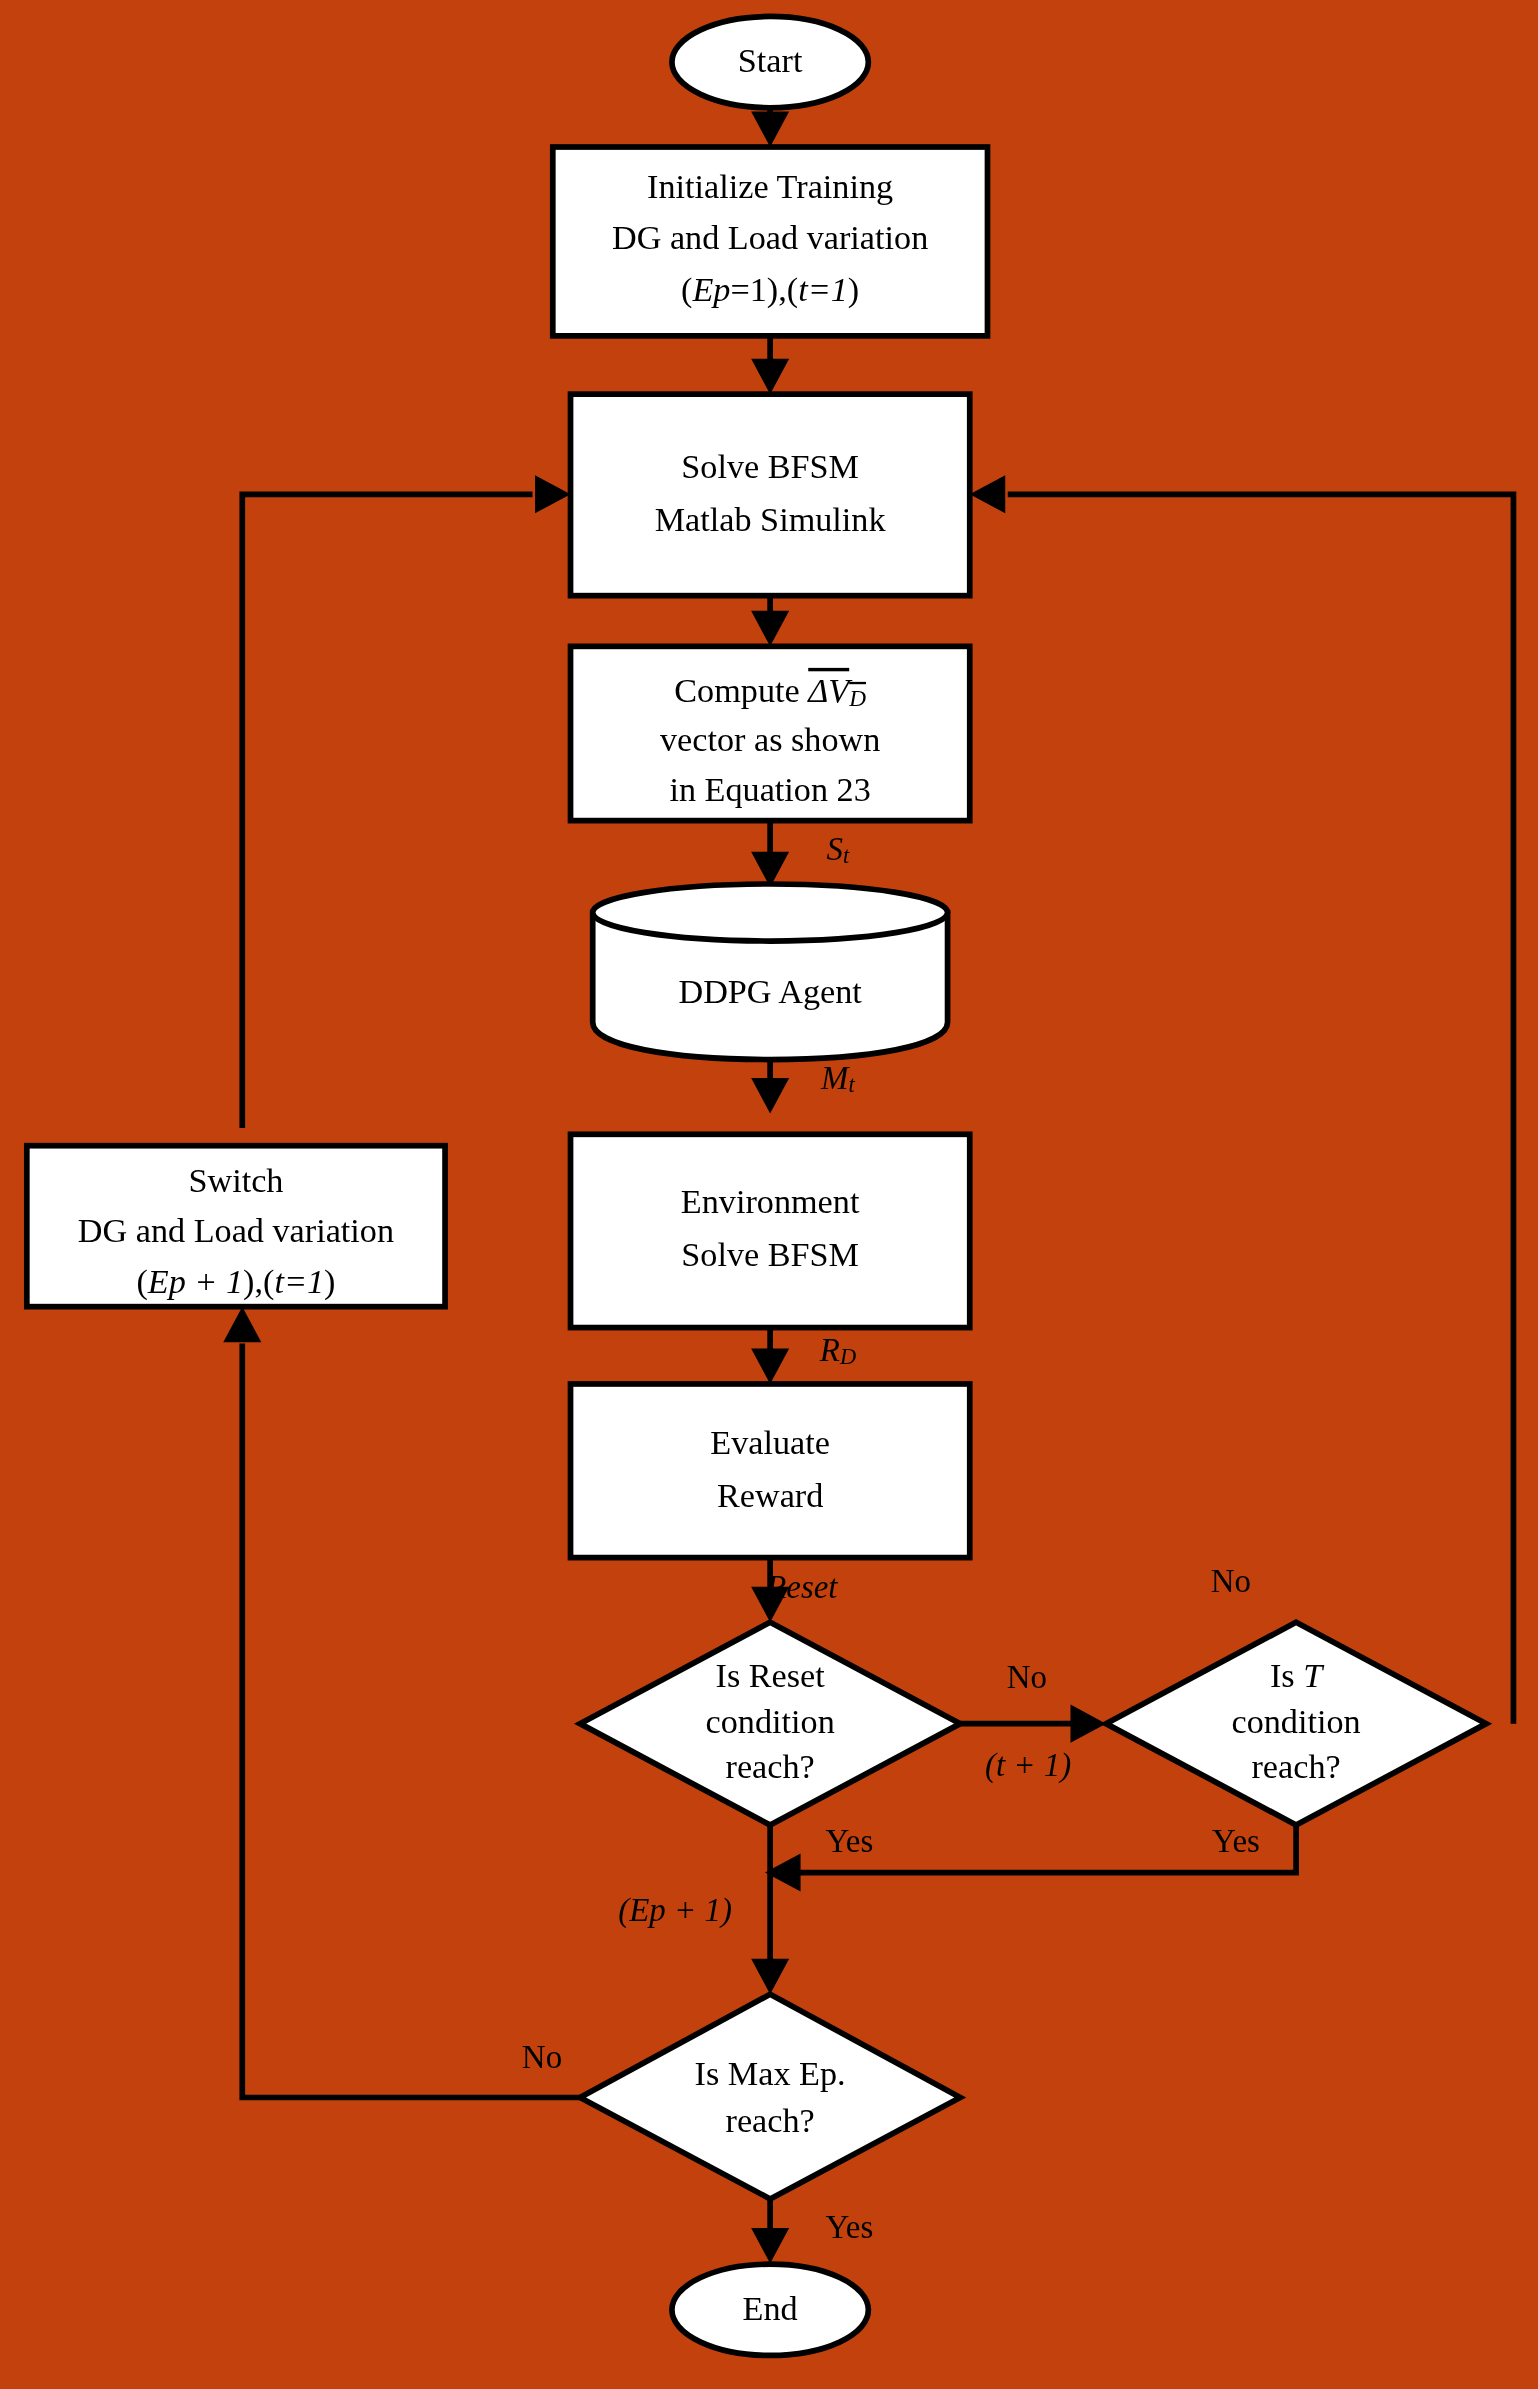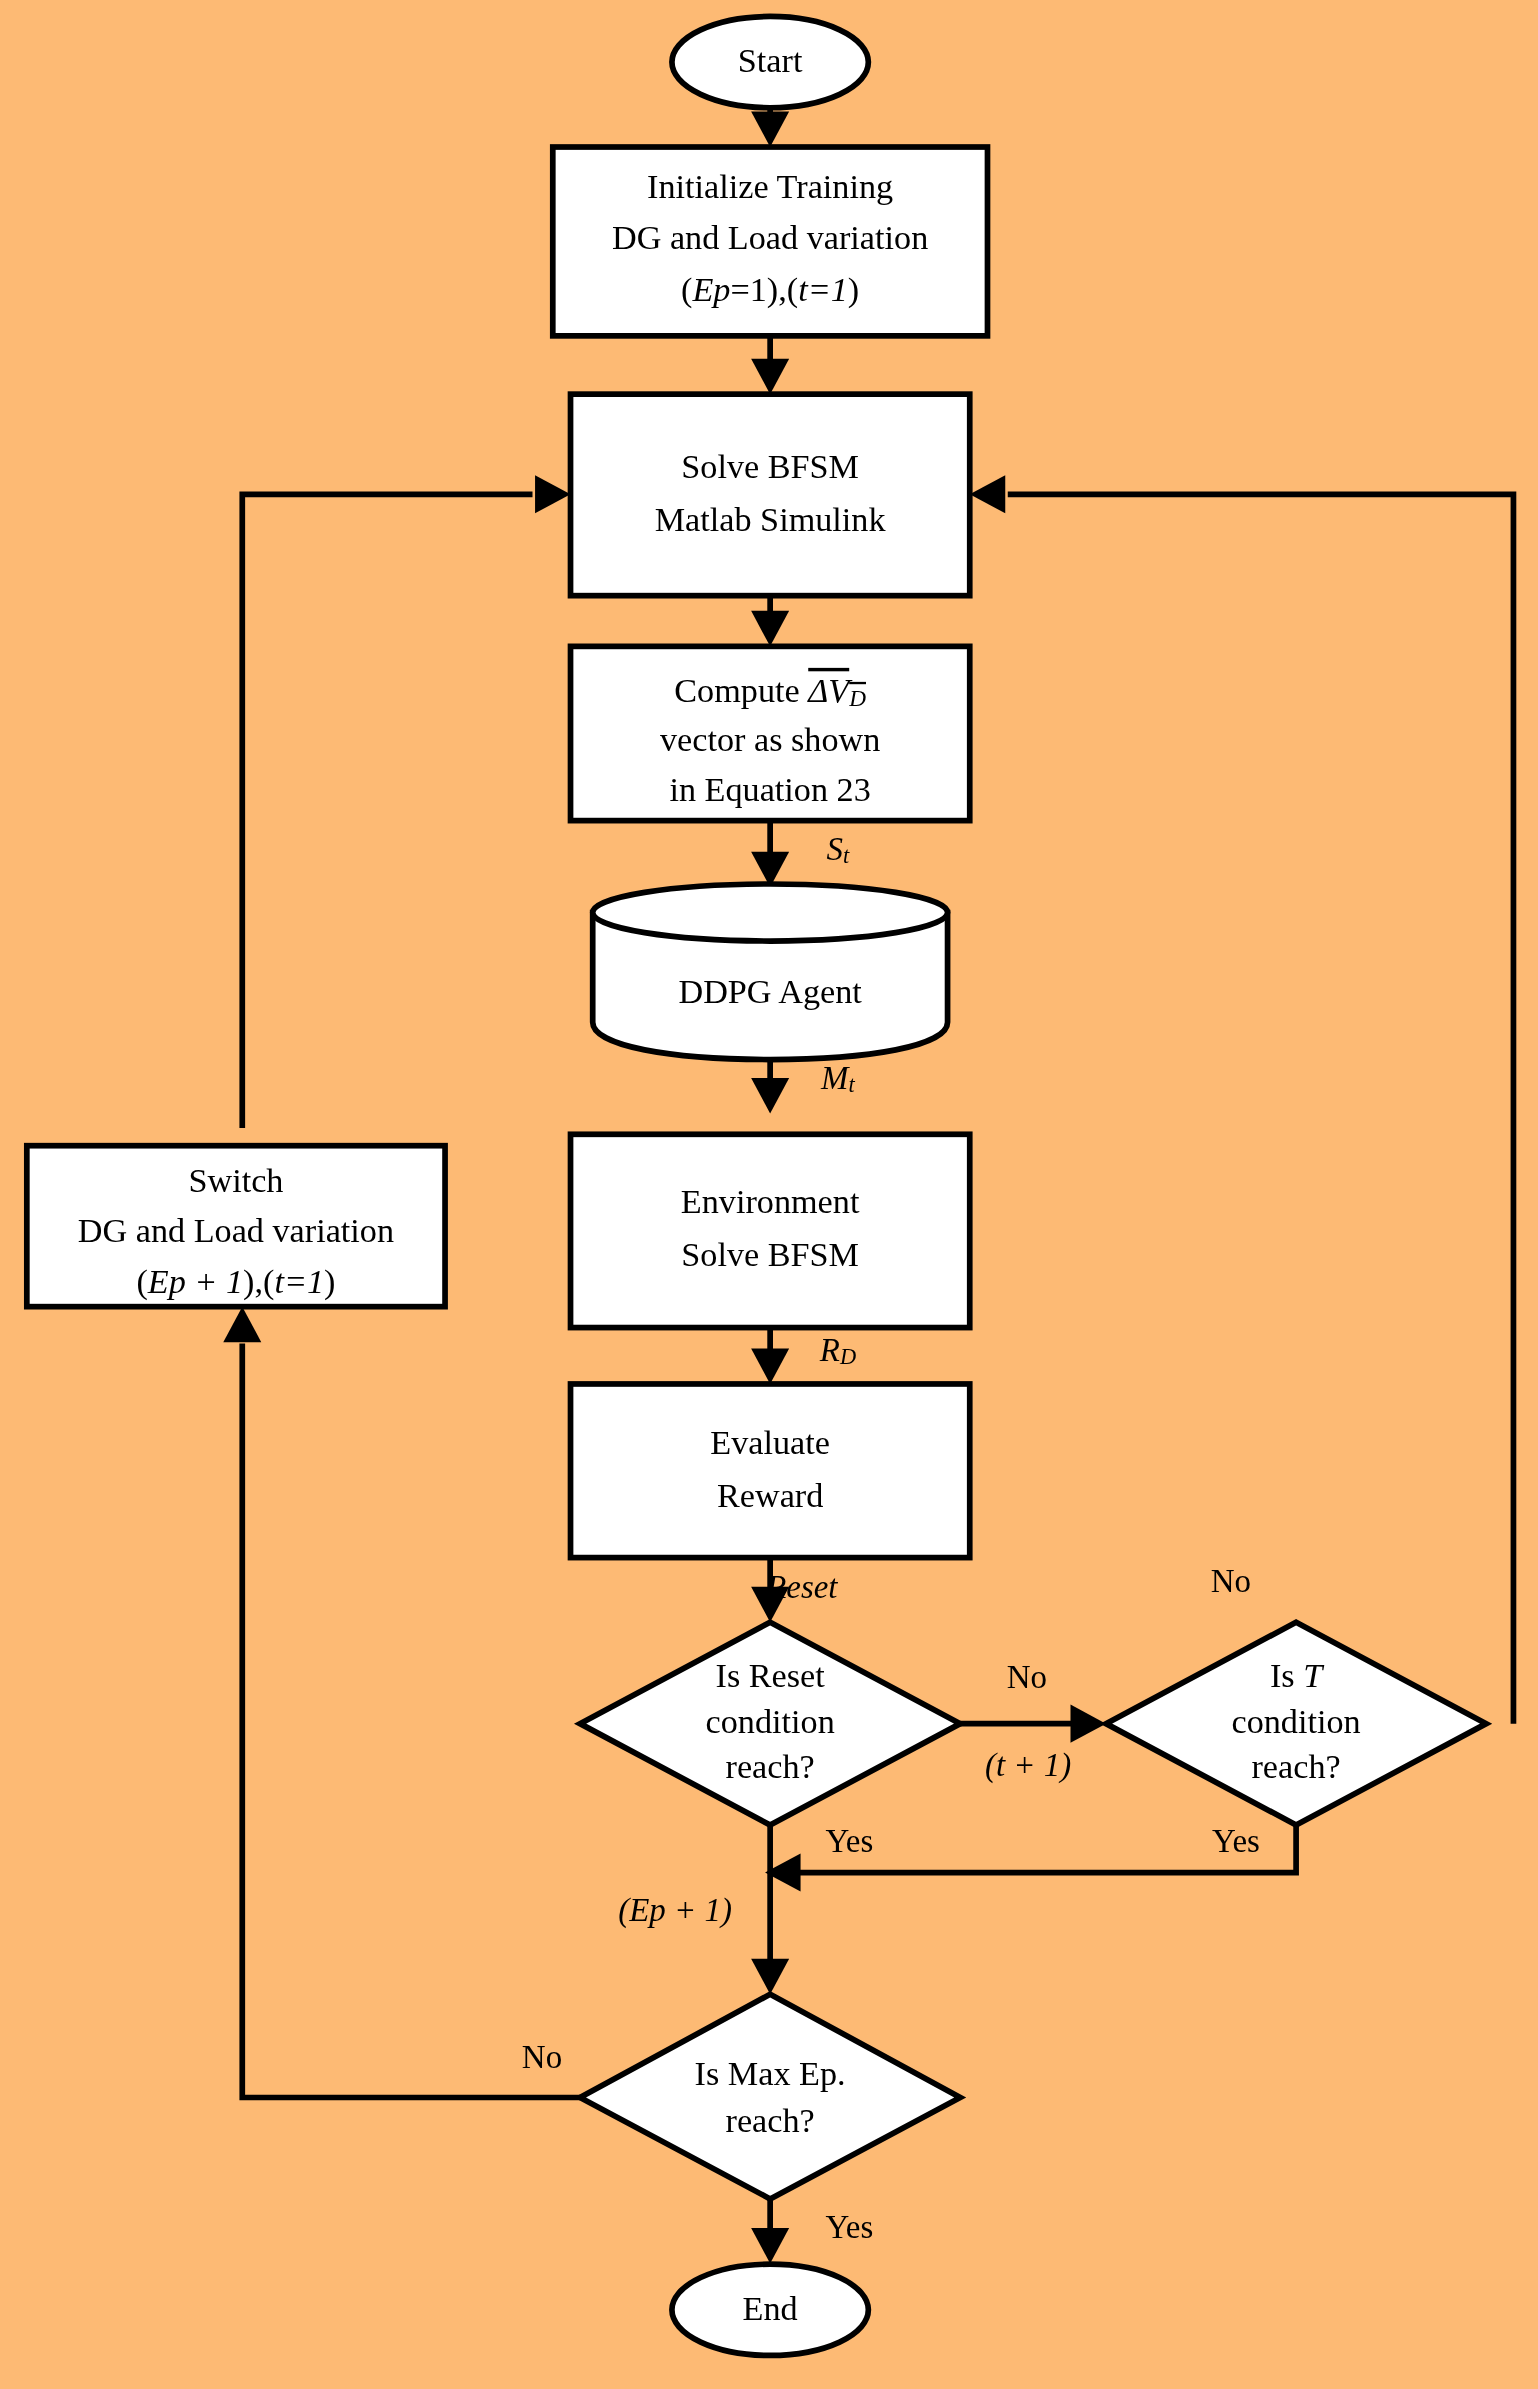--- a/index.html
+++ b/index.html
@@ -11,21 +11,21 @@
   body {
     width: 1539px;
     height: 2389px;
     overflow: hidden;
     font-family: "Liberation Serif", "DejaVu Serif", serif;
   }
   #flowchart-root {
     position: relative;
     width: 1539px;
     height: 2389px;
-    background: #fdba74;
+    background: #c2410c;
   }
   svg.fc {
     display: block;
     width: 1539px;
     height: 2389px;
   }
   .shape {
     fill: #ffffff;
     stroke: #000000;
     stroke-width: 9;

